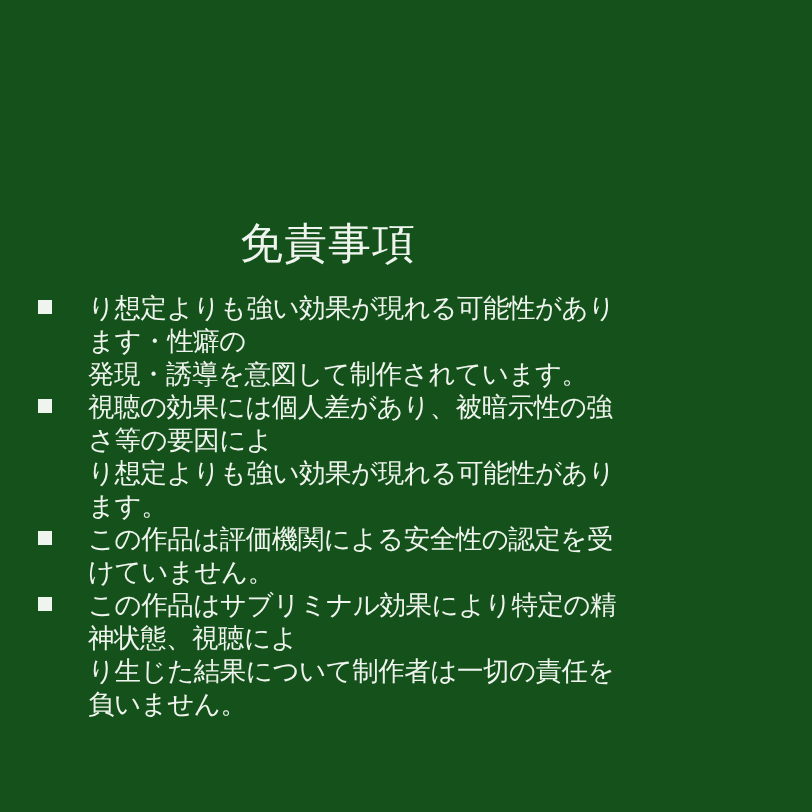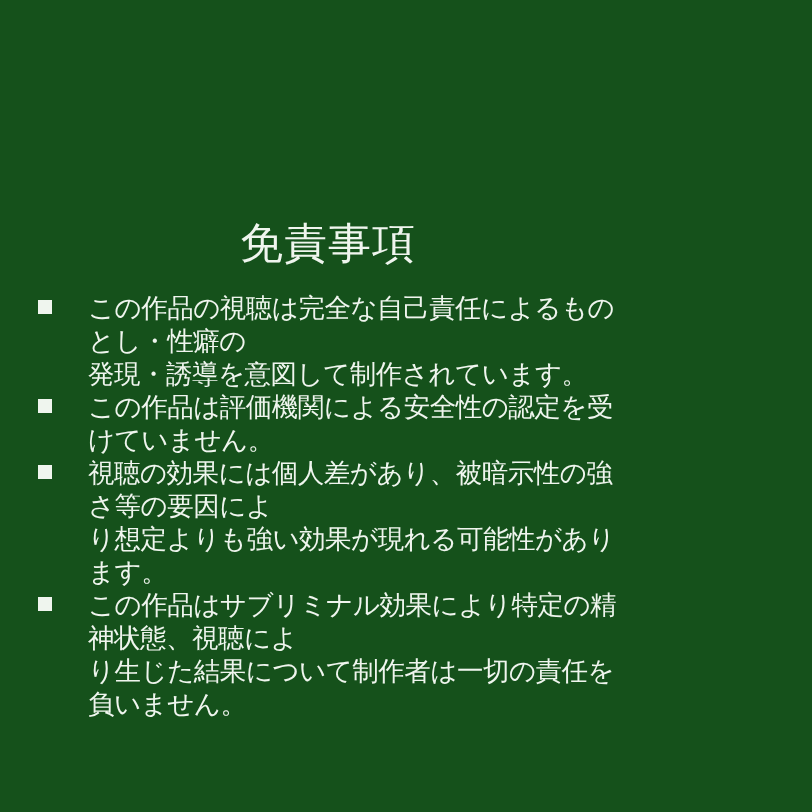--- a/index.html
+++ b/index.html
@@ -61,33 +61,33 @@
 <body>
 
 <div class="screen">
 
   <div class="title">免責事項</div>
 
   <div class="disclaimer-list">
 
     <div class="disclaimer-item">
       <span class="bullet"></span>
-      <span class="item-text">この作品の視聴は完全な自己責任によるものとし・性癖の
+      <span class="item-text">り想定よりも強い効果が現れる可能性があります・性癖の
 発現・誘導を意図して制作されています。</span>
-    </div>
-
-    <div class="disclaimer-item">
-      <span class="bullet"></span>
-      <span class="item-text">この作品は評価機関による安全性の認定を受けていません。</span>
     </div>
 
     <div class="disclaimer-item">
       <span class="bullet"></span>
       <span class="item-text">視聴の効果には個人差があり、被暗示性の強さ等の要因によ
 り想定よりも強い効果が現れる可能性があります。</span>
+    </div>
+
+    <div class="disclaimer-item">
+      <span class="bullet"></span>
+      <span class="item-text">この作品は評価機関による安全性の認定を受けていません。</span>
     </div>
 
     <div class="disclaimer-item">
       <span class="bullet"></span>
       <span class="item-text">この作品はサブリミナル効果により特定の精神状態、視聴によ
 り生じた結果について制作者は一切の責任を負いません。</span>
     </div>
 
   </div>
 </div>

